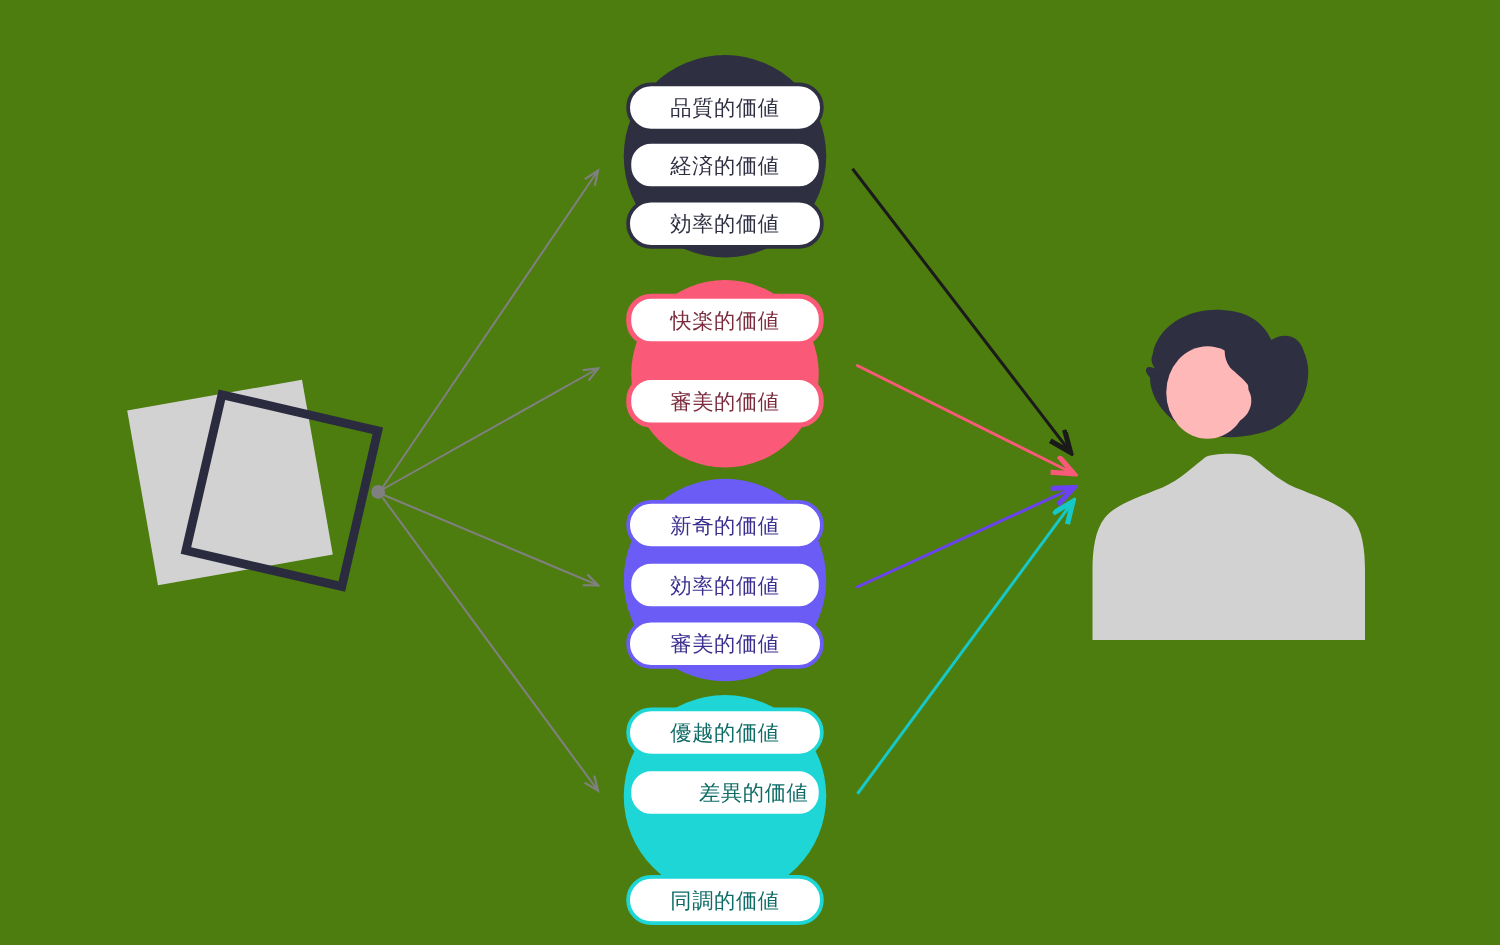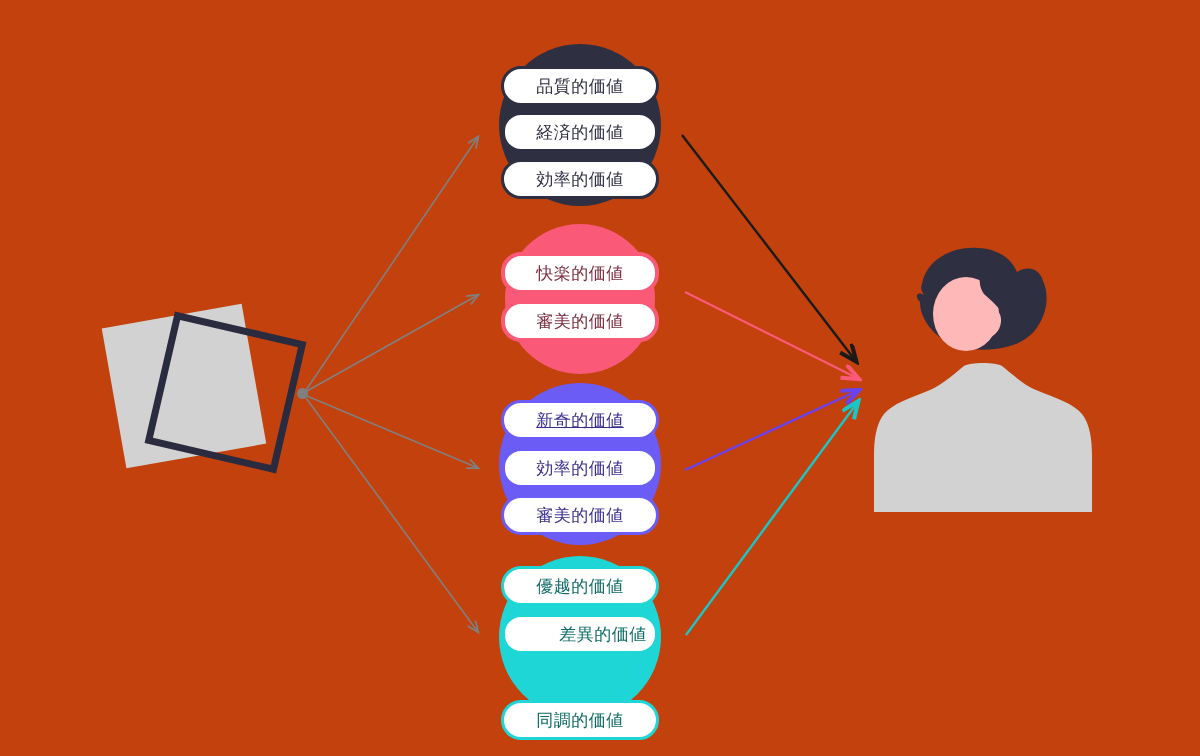--- a/index.html
+++ b/index.html
@@ -7,21 +7,21 @@
     padding: 0;
     background: #ffffff;
   }
   body {
     font-family: "Liberation Sans", "DejaVu Sans", sans-serif;
   }
   #stage {
     position: relative;
     width: 1200px;
     height: 756px;
-    background: #c2410c;
+    background: #4d7c0f;
     overflow: hidden;
   }
   #wires {
     position: absolute;
     left: 0;
     top: 0;
     width: 1200px;
     height: 756px;
     pointer-events: none;
   }
@@ -170,26 +170,26 @@
 
   <div id="groups-layer">
       <div class="group" style="left: 490px; top: 0px;">
         <div class="group-circle" style="top: 44px; width: 162px; height: 162px; background: rgb(47, 47, 66);"></div>
         <div class="pill" style="top: 66px; border: 3px solid rgb(47, 47, 66); color: rgb(47, 47, 66);">品質的価値</div>
         <div class="pill strong" style="top: 111px; border: 3px solid rgb(47, 47, 66); color: rgb(47, 47, 66); text-align: right;">経済的価値</div>
         <div class="pill" style="top: 159px; border: 3px solid rgb(47, 47, 66); color: rgb(47, 47, 66);">効率的価値</div>
       </div>
       <div class="group" style="left: 490px; top: 0px;">
         <div class="group-circle" style="top: 224px; width: 150px; height: 150px; background: rgb(250, 90, 120);"></div>
-        <div class="pill strong" style="top: 252px; border: 3px solid rgb(250, 90, 120); color: rgb(122, 43, 61);">快楽的価値</div>
+        <div class="pill strong" style="top: 235px; border: 3px solid rgb(250, 90, 120); color: rgb(122, 43, 61);">快楽的価値</div>
         <div class="pill strong" style="top: 300px; border: 3px solid rgb(250, 90, 120); color: rgb(122, 43, 61); text-align: right;">審美的価値</div>
       </div>
       <div class="group" style="left: 490px; top: 0px;">
         <div class="group-circle" style="top: 383px; width: 162px; height: 162px; background: rgb(107, 92, 246);"></div>
-        <div class="pill" style="top: 400px; border: 3px solid rgb(107, 92, 246); color: rgb(58, 47, 143); text-decoration: underline;">新奇的価値</div>
+        <div class="pill" style="top: 400px; border: 3px solid rgb(107, 92, 246); color: rgb(58, 47, 143);">新奇的価値</div>
         <div class="pill strong" style="top: 447px; border: 3px solid rgb(107, 92, 246); color: rgb(58, 47, 143);">効率的価値</div>
         <div class="pill" style="top: 495px; border: 3px solid rgb(107, 92, 246); color: rgb(58, 47, 143);">審美的価値</div>
       </div>
       <div class="group" style="left: 490px; top: 0px;">
         <div class="group-circle" style="top: 556px; width: 162px; height: 162px; background: rgb(31, 214, 214);"></div>
         <div class="pill" style="top: 566px; border: 3px solid rgb(31, 214, 214); color: rgb(14, 107, 102);">優越的価値</div>
         <div class="pill strong" style="top: 613px; border: 3px solid rgb(31, 214, 214); color: rgb(14, 107, 102); padding-left: 46px;">差異的価値</div>
         <div class="pill" style="top: 700px; border: 3px solid rgb(31, 214, 214); color: rgb(14, 107, 102);">同調的価値</div>
       </div>
     </div>

